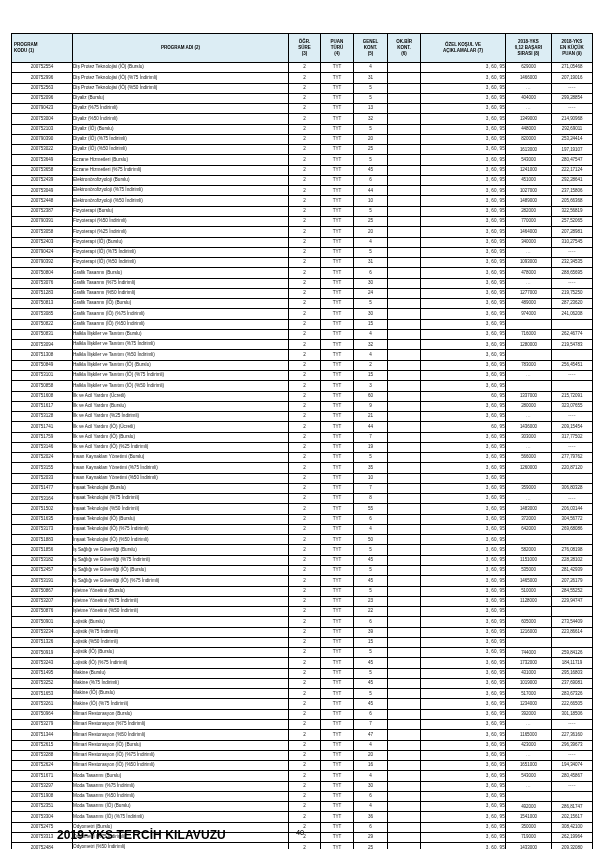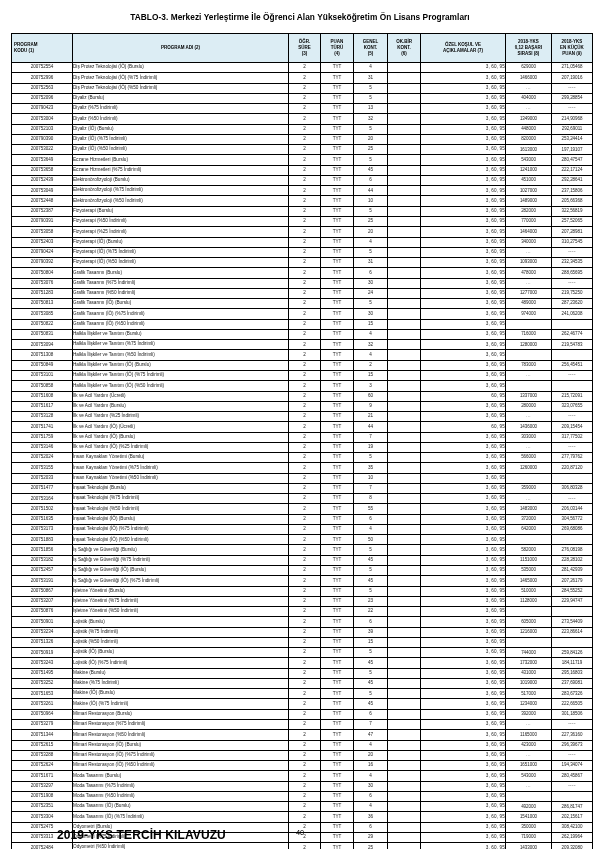--- a/index.html
+++ b/index.html
@@ -167,21 +167,20 @@
     color: #e8444f;
     writing-mode: vertical-rl;
     letter-spacing: 0.3px;
   }
 </style>
 </head>
 <body>
 
 <div class="page">
 
-  <div class="doc-title">TABLO-3. Merkezi Yerleştirme İle Öğrenci Alan Yükseköğretim Ön Lisans Programları</div>
 
   <table class="grid">
     <colgroup>
       <col style="width:61px">
       <col style="width:216px">
       <col style="width:32px">
       <col style="width:33px">
       <col style="width:34px">
       <col style="width:33px">
       <col style="width:85px">

